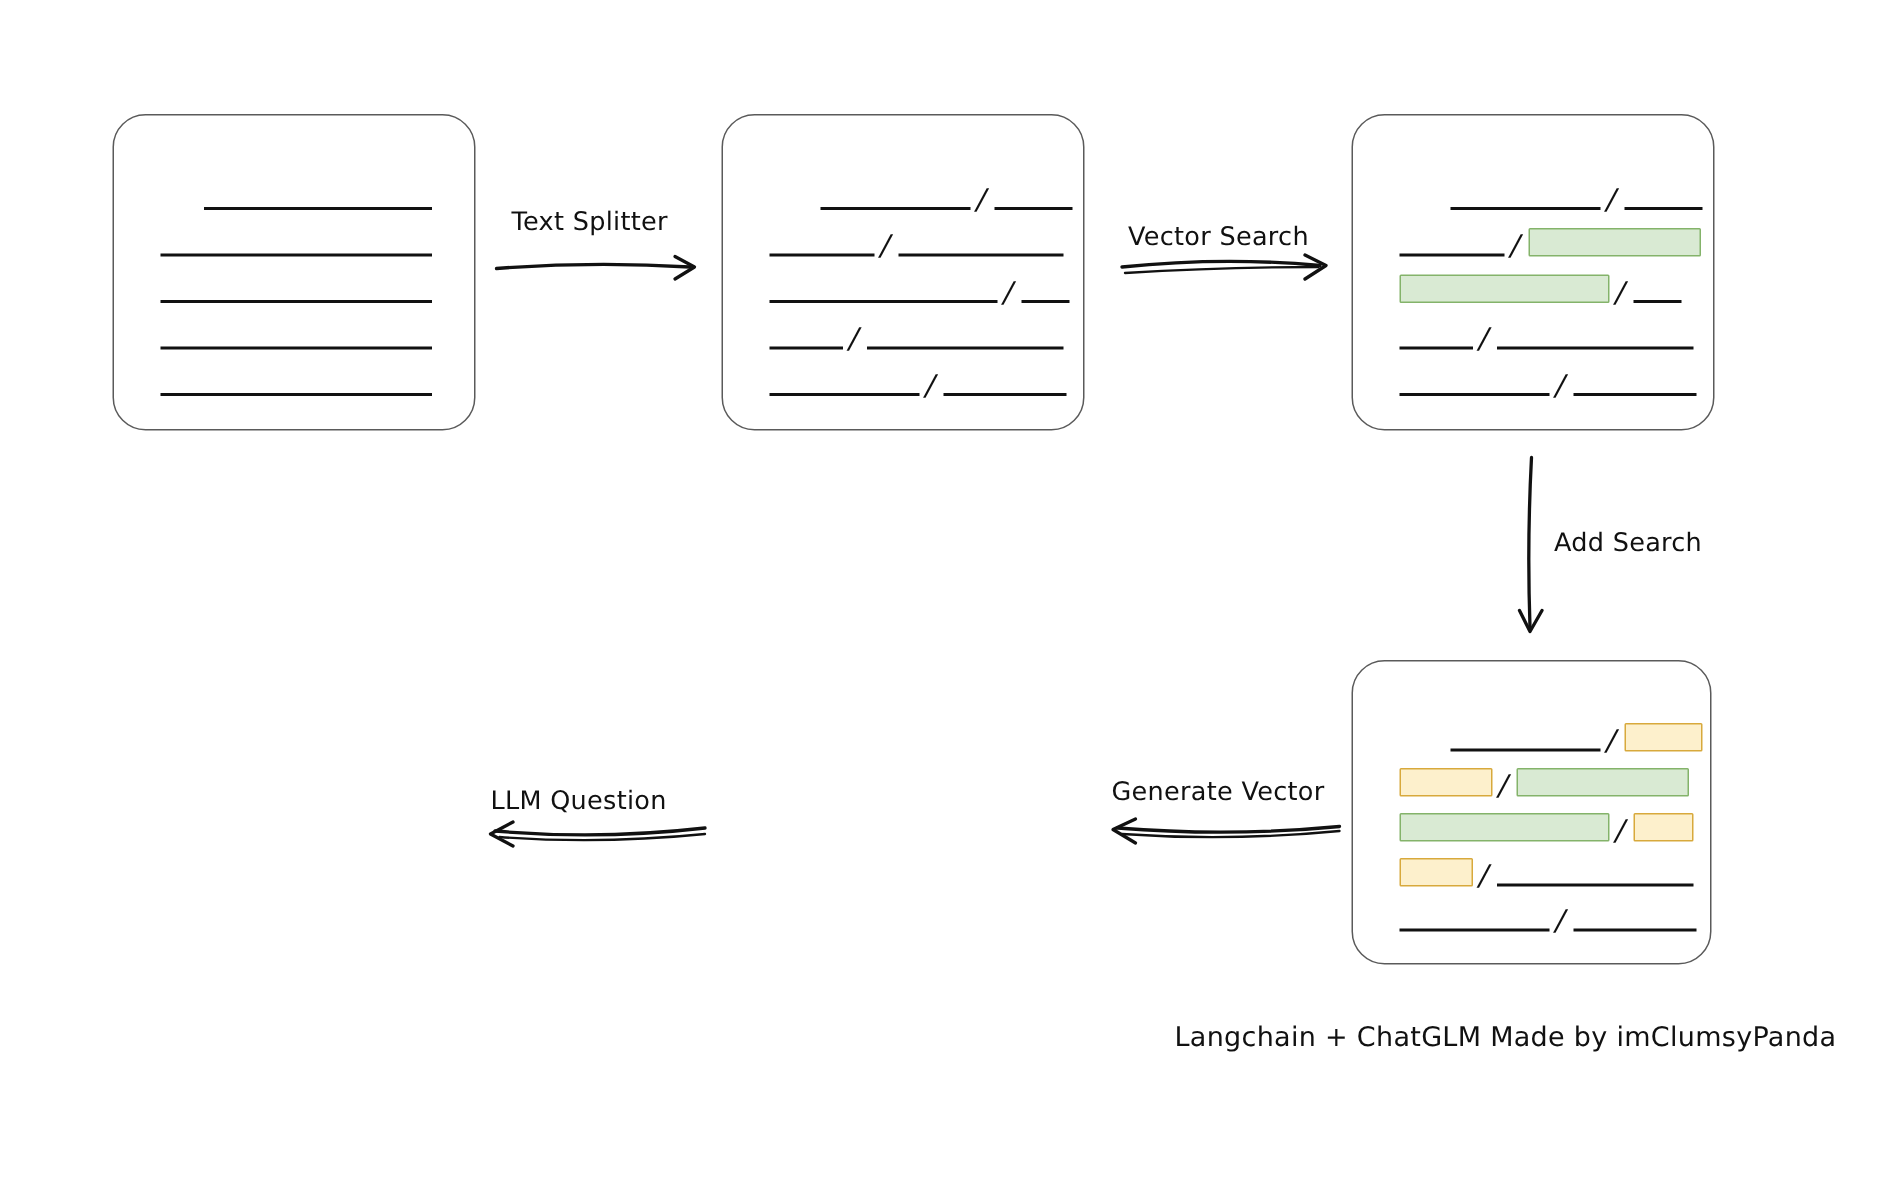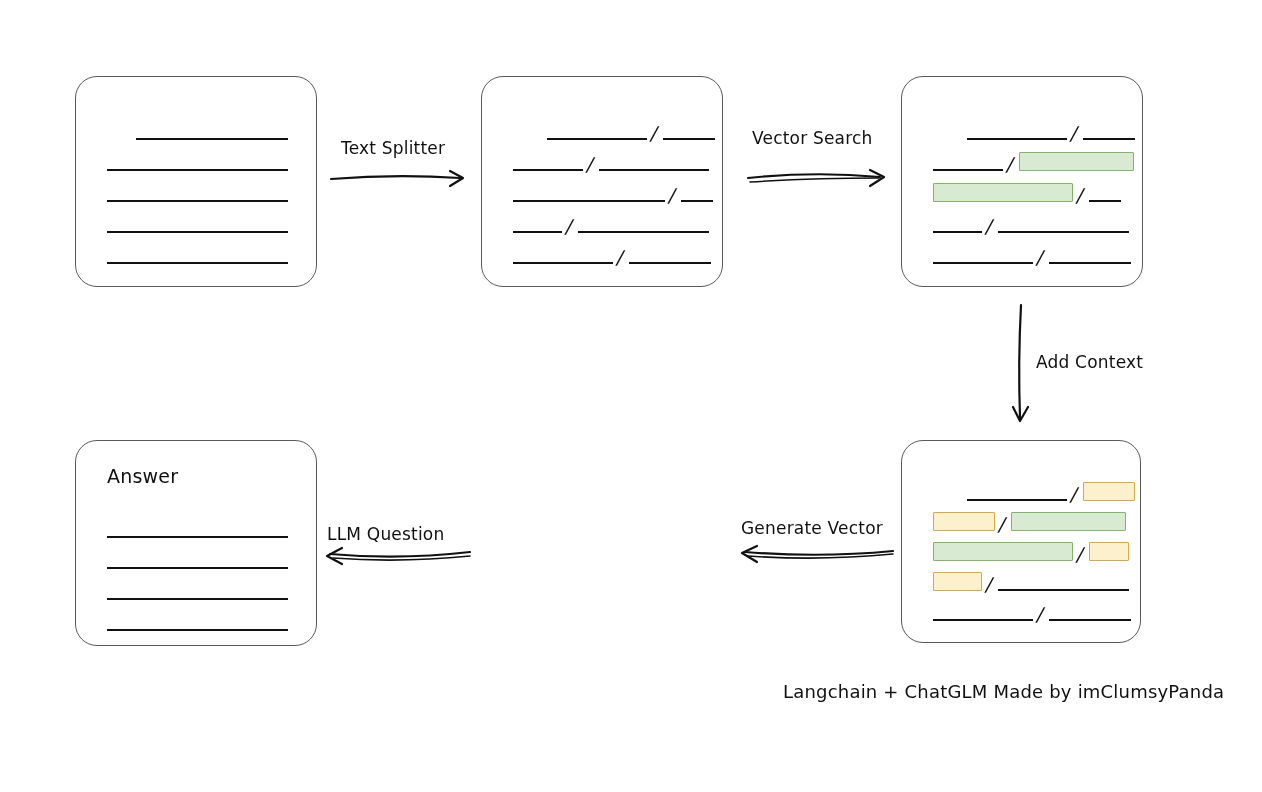--- a/index.html
+++ b/index.html
@@ -142,23 +142,23 @@
 
     <g>
       <path class="arrow-path" d="M 470 552 Q 400 560 330 554"></path>
       <path class="arrow-path" d="M 470 556 Q 400 563 333 558" style="stroke-width:1.6"></path>
       <path class="arrow-head" d="M 342 548 L 327 556 L 342 564"></path>
     </g>
   </svg>
 
   <div class="label" style="left:341px; top:138px;">Text Splitter</div>
 
-  <div class="label" style="left:752px; top:128px;">Vector Search</div>
-
-  <div class="label" style="left:1036px; top:352px;">Add Context</div>
+  <div class="label" style="left:752px; top:148px;">Vector Search</div>
+
+  <div class="label" style="left:1036px; top:352px;">Add Search</div>
 
   <div class="label" style="left:741px; top:518px;">Generate Vector</div>
 
   <div class="label" style="left:327px; top:524px;">LLM Question</div>
 
   <div class="node" style="left:75px; top:76px; width:242px; height:211px;">
     <div class="node-body">
         <div class="rule" style="left: 60px; top: 61px; width: 152px;"></div>
         <div class="rule" style="left: 31px; top: 92px; width: 181px;"></div>
         <div class="rule" style="left: 31px; top: 123px; width: 181px;"></div>
@@ -221,25 +221,16 @@
         <div class="chip yellow" style="left: 31px; top: 131px; width: 49px;"></div>
         <div class="slash" style="left: 84px; top: 134px;">/</div>
         <div class="rule" style="left: 96px; top: 148px; width: 131px;"></div>
         <div class="rule" style="left: 31px; top: 178px; width: 100px;"></div>
         <div class="slash" style="left: 135px; top: 164px;">/</div>
         <div class="rule" style="left: 147px; top: 178px; width: 82px;"></div>
       </div>
   </div>
 
 
-  <div class="node" style="left:75px; top:440px; width:242px; height:206px;">
-    <div class="node-label" style="left:31px; top:24px;">Answer</div>
-    <div class="node-body">
-        <div class="rule" style="left: 31px; top: 95px; width: 181px;"></div>
-        <div class="rule" style="left: 31px; top: 126px; width: 181px;"></div>
-        <div class="rule" style="left: 31px; top: 157px; width: 181px;"></div>
-        <div class="rule" style="left: 31px; top: 188px; width: 181px;"></div>
-      </div>
-  </div>
 
   <div class="footer" style="left:783px; top:681px;">Langchain + ChatGLM Made by imClumsyPanda</div>
 
 </div>
 
 </body></html>

